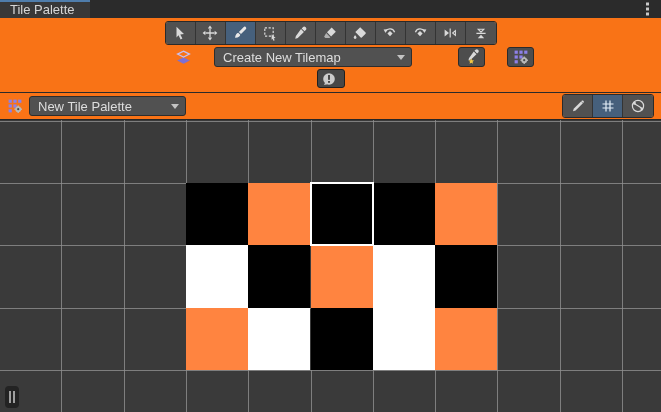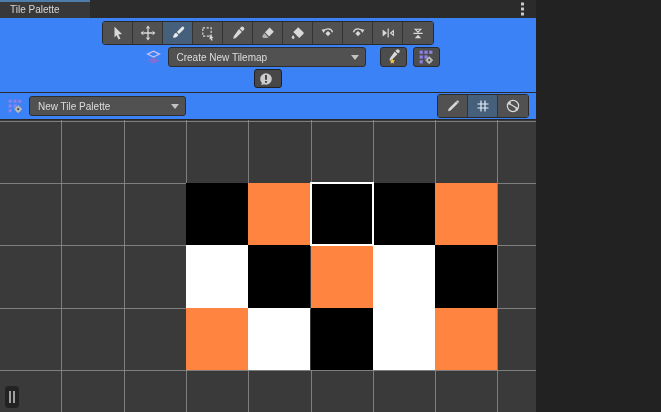--- a/index.html
+++ b/index.html
@@ -1,37 +1,37 @@
 <!DOCTYPE html>
 <html><head>
 <meta charset="utf-8">
 <style>
   html,body{margin:0;padding:0;background:#222;}
   .window{
-    position:relative;width:536px;height:412px;overflow:hidden;
-    background:#3b82f6;font-family:"Liberation Sans",sans-serif;
-    color:#d4d4d4;font-size:10px;-webkit-font-smoothing:antialiased;
+    position:relative;width:661px;height:412px;overflow:hidden;
+    background:#f97316;font-family:"Liberation Sans",sans-serif;
+    color:#d4d4d4;font-size:13px;-webkit-font-smoothing:antialiased;
   }
   
   .tabbar{position:relative;height:18px;background:#2b2b2b;display:flex;align-items:stretch;}
   .tab{position:relative;width:90px;background:#383838;display:flex;align-items:center;
        padding-left:10px;box-sizing:border-box;color:#d6d6d6;}
   .tab-accent{position:absolute;top:0;left:0;right:0;height:2px;background:#4f7dab;}
   .kebab{position:absolute;right:5px;top:1px;width:16px;height:16px;display:flex;
          align-items:center;justify-content:center;cursor:pointer;}
   
   .topsection{height:70px;border-bottom:1px solid #2b2b2b;}
   .row{display:flex;justify-content:center;align-items:center;}
   .tools-row{margin-top:4px;height:22px;}
   .btn-group{display:flex;border:1px solid #2a2a2a;border-radius:3px;overflow:hidden;}
   .tbtn{width:30px;height:22px;background:#515151;border-right:1px solid #343434;
         display:flex;align-items:center;justify-content:center;cursor:pointer;box-sizing:border-box;}
   .tbtn:last-child{border-right:none;}
   .tbtn.selected{background:#46607c;}
-  .tilemap-row{margin-top:3px;height:20px;gap:6px;margin-left:48px;}
+  .tilemap-row{margin-top:3px;height:20px;gap:22px;margin-left:48px;}
   .dropdown{height:20px;background:#515151;border:1px solid #2d2d2d;border-radius:3px;
             display:flex;align-items:center;box-sizing:border-box;padding:0 6px 0 8px;
             color:#dddddd;cursor:pointer;}
   .dropdown .dd-label{flex:1;white-space:nowrap;overflow:hidden;}
   .caret{width:0;height:0;border-left:4px solid transparent;border-right:4px solid transparent;
          border-top:5px solid #c3c3c3;margin-left:6px;}
   .dd-tilemap{width:198px;}
   .dd-palette{width:157px;}
   .sbtn{width:27px;height:20px;background:#4d4d4d;border:1px solid #2b2b2b;border-radius:3px;
         display:flex;align-items:center;justify-content:center;cursor:pointer;box-sizing:border-box;}

